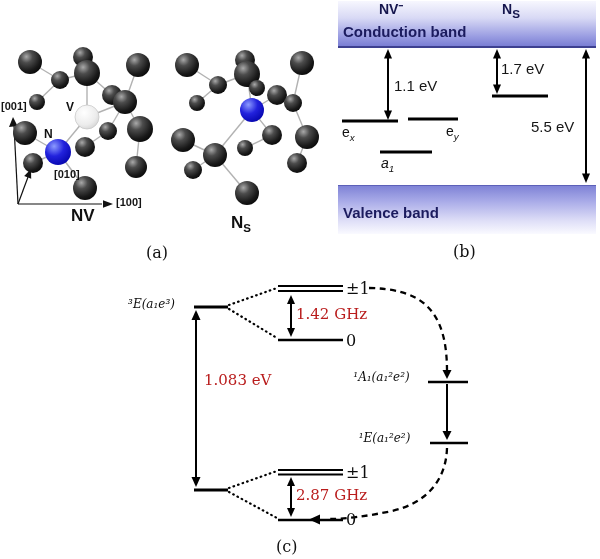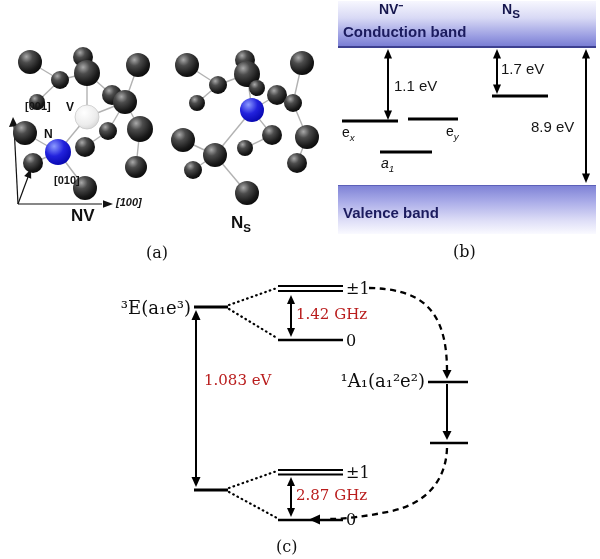--- a/index.html
+++ b/index.html
@@ -15,21 +15,21 @@
     border-top:1px solid #5c60b8;}
   .lbl{position:absolute;white-space:nowrap;color:#141414;line-height:1.1;}
   .sans{font-family:"Liberation Sans",sans-serif;}
   .serif{font-family:"DejaVu Serif",serif;}
   .band-label{font-size:15px;font-weight:600;color:#1b1b5e;}
   .band-head{font-size:14px;font-weight:600;color:#15154d;}
   .ev{font-size:15px;color:#161616;}
   .lv{font-size:14px;font-weight:400;color:#111;text-align:center;}
   .lv sub{font-size:70%;font-style:italic;}
   .it{font-style:italic;}
-  .term{font-size:18px;text-align:right;color:#0d0d0d;}
+  .term{font-style:italic;font-size:12px;text-align:center;color:#0d0d0d;}
   .spin{font-size:16px;color:#0d0d0d;}
   .ghz{font-size:15px;color:#b91c1c;}
   .cap{font-size:16px;color:#111;}
   .axis{font-size:11px;font-weight:600;color:#151515;}
   .atom-lbl{font-size:12px;font-weight:600;color:#101010;}
   .struct-cap{font-size:17px;font-weight:600;color:#101010;}
   .struct-cap sub{font-size:68%;}
   #watermark{font-size:15px;font-weight:700;color:#c0c0c0;
     text-shadow:1px 1px 0 #ededed;letter-spacing:1px;}
 </style>
@@ -206,43 +206,44 @@
     <g stroke="#000" fill="none">
       <path d="M 369 288 C 420 289, 447 308, 447 371" stroke-width="2.3" stroke-dasharray="6 4.5"></path>
       <polygon points="447,379 442.5,370 451.5,370" stroke="none" fill="#000"></polygon>
       <line x1="447" y1="384" x2="447" y2="432" stroke-width="2"></line>
       <polygon points="447,440 442.5,431 451.5,431" stroke="none" fill="#000"></polygon>
       <path d="M 447 448 C 446 481, 426 503, 392 511 C 368 516, 346 519, 329 519" stroke-width="2.3" stroke-dasharray="6 4.5"></path>
       <polygon points="309,519.5 320,514.5 320,524.5" stroke="none" fill="#000"></polygon>
     </g>
   </svg>
 
-  <div class="lbl axis sans" style="left:1px;top:100px;padding-left:24px;">[001]</div>
-  <div class="lbl axis sans" style="left:26px;top:174px;padding-left:28px;">[010]</div>
-  <div class="lbl axis sans" style="left:116px;top:196px;font-style:italic;">[100]</div>
+  <div class="lbl axis sans" style="left:1px;top:100px;">[001]</div>
+  <div class="lbl axis sans" style="left:26px;top:168px;padding-left:28px;">[010]</div>
+  <div class="lbl axis sans" style="left:116px;top:196px;">[100]</div>
   <div class="lbl atom-lbl sans" style="left:66px;top:101px;">V</div>
   <div class="lbl atom-lbl sans" style="left:44px;top:128px;">N</div>
   <div class="lbl struct-cap sans" style="left:71px;top:207px;">NV</div>
   <div class="lbl struct-cap sans" style="left:231px;top:214px;"><span>N</span><sub>S</sub></div>
   <div class="lbl cap serif" style="left:146px;top:244px;">(a)</div>
 
   <div class="lbl band-head sans" style="left:379px;top:2px;">NV⁻</div>
   <div class="lbl band-head sans" style="left:502px;top:2px;"><span>N</span><sub>S</sub></div>
   <div class="lbl band-label sans" style="left:343px;top:24px;">Conduction band</div>
   <div class="lbl band-label sans" style="left:343px;top:189px;margin-top:16px;">Valence band</div>
   <div class="lbl ev sans" style="left:394px;top:78px;">1.1 eV</div>
   <div class="lbl ev sans" style="left:501px;top:61px;">1.7 eV</div>
-  <div class="lbl ev sans" style="left:531px;top:119px;">8.9 eV</div>
+  <div class="lbl ev sans" style="left:531px;top:119px;">5.5 eV</div>
   <div class="lbl lv sans" style="left:342px;top:125px;"><span>e</span><sub>x</sub></div>
   <div class="lbl lv sans" style="left:446px;top:124px;"><span>e</span><sub>y</sub></div>
   <div class="lbl lv sans it" style="left:381px;top:156px;"><span>a</span><sub>1</sub></div>
   <div class="lbl cap serif" style="left:453px;top:243px;">(b)</div>
 
   <div class="lbl term serif" style="left:112px;top:298px;width:79px;">³E(a₁e³)</div>
   <div class="lbl term serif" style="left:338px;top:371px;width:87px;">¹A₁(a₁²e²)</div>
+  <div class="lbl term serif" style="left:344px;top:432px;width:81px;">¹E(a₁²e²)</div>
   <div class="lbl ghz serif" style="left:204px;top:372px;">1.083 eV</div>
   <div class="lbl ghz serif" style="left:296px;top:306px;">1.42 GHz</div>
   <div class="lbl ghz serif" style="left:296px;top:487px;">2.87 GHz</div>
   <div class="lbl spin serif" style="left:346px;top:280px;">±1</div>
   <div class="lbl spin serif" style="left:346px;top:332px;">0</div>
   <div class="lbl spin serif" style="left:346px;top:464px;">±1</div>
   <div class="lbl spin serif" style="left:346px;top:511px;">0</div>
   <div class="lbl cap serif" style="left:276px;top:538px;">(c)</div>
 
 

